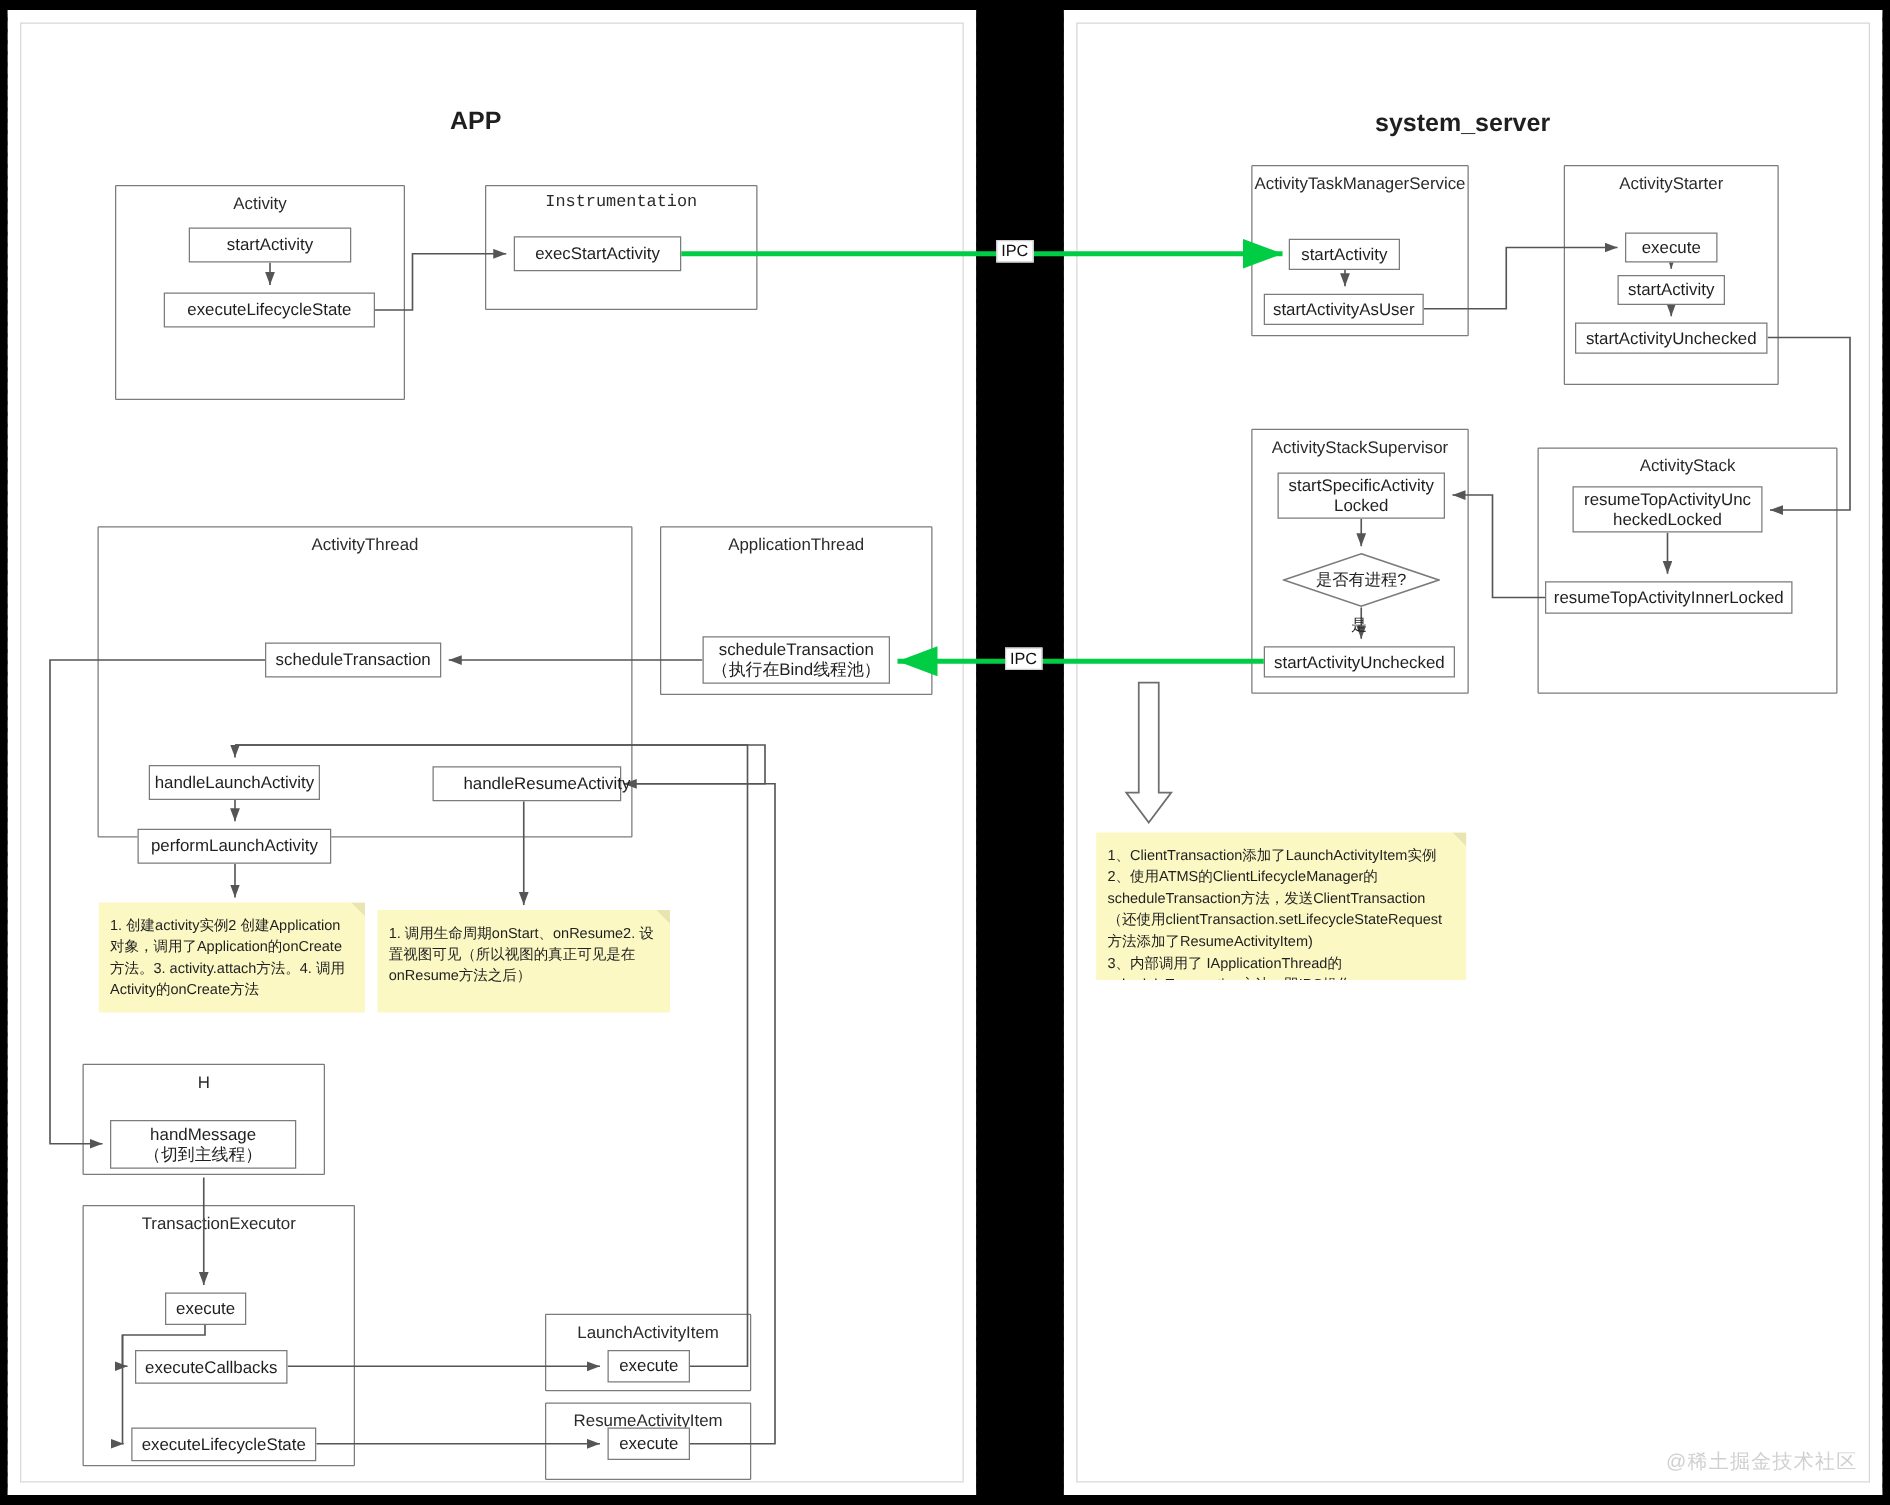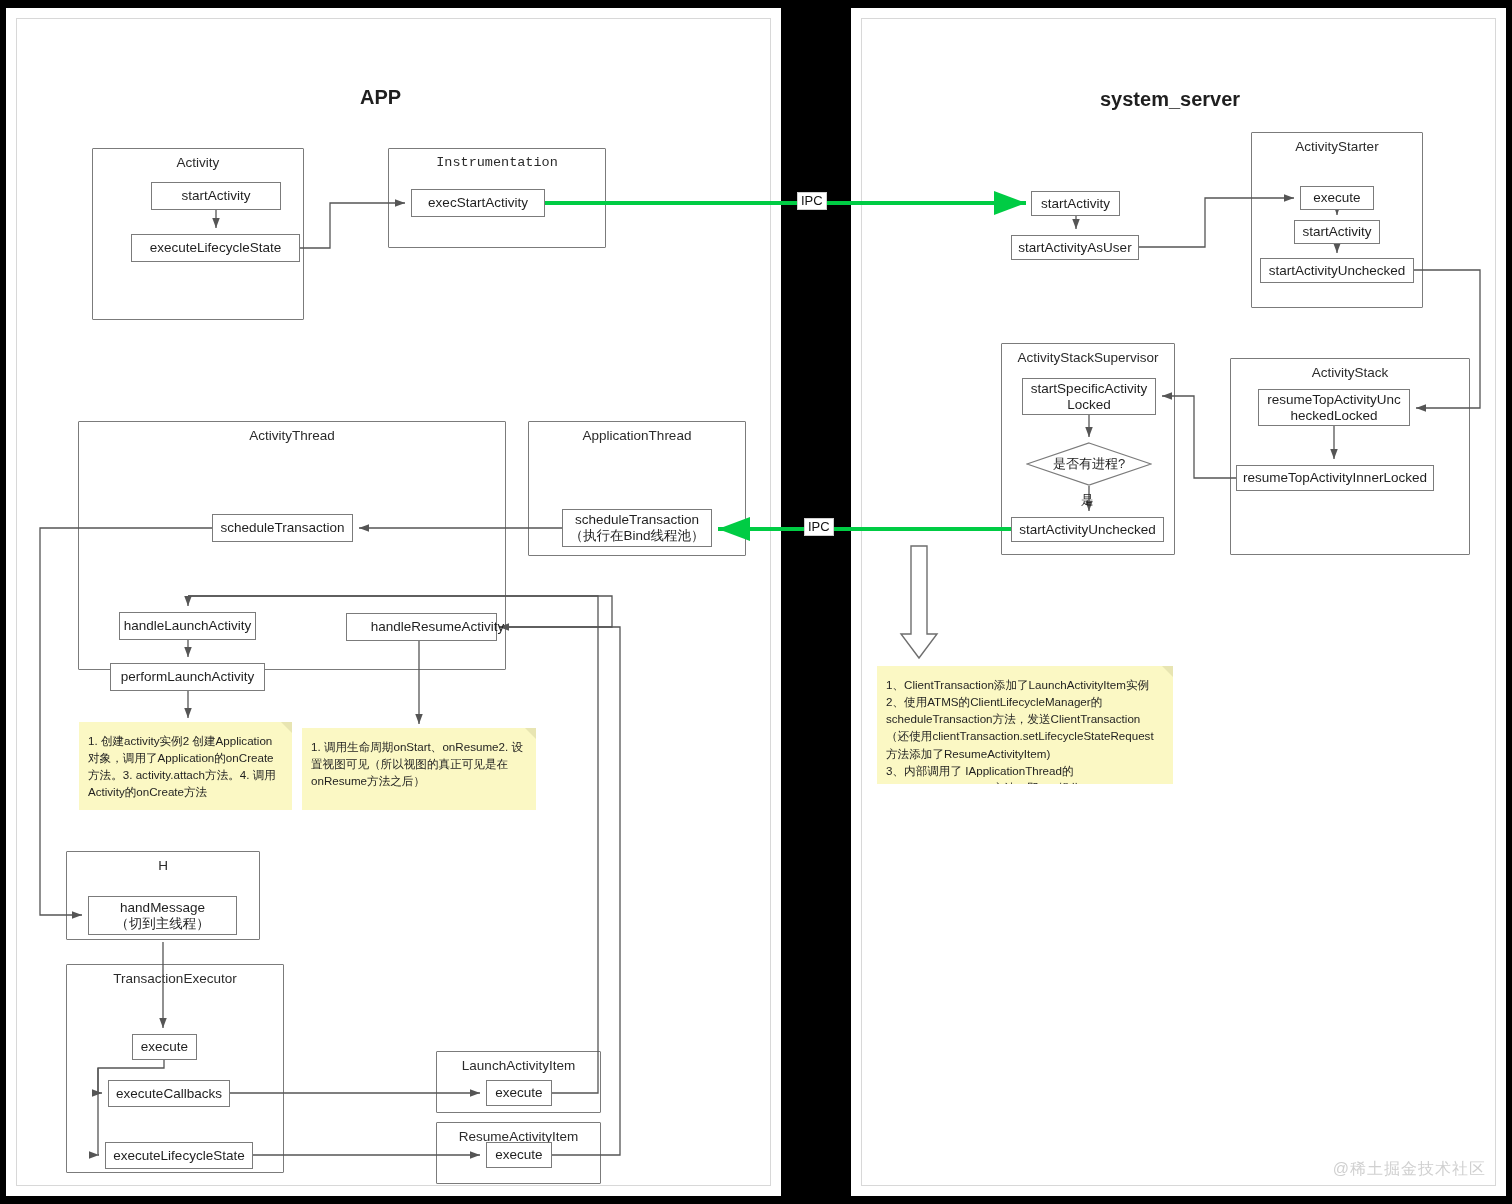--- a/index.html
+++ b/index.html
@@ -127,21 +127,21 @@
 </head>
 <body>
 
 <div id="stage">
 
   <div class="panel" id="panel-app">
     <div class="panel-inner"></div>
   </div>
   <div class="panel-title" style="left:360px; top:86px;">APP</div>
 
-  <div class="group" style="left:92px; top:148px; width:212px; height:172px;">
+  <div class="group" style="left:92px; top:148px; width:232px; height:172px;">
     <span class="group-label">Activity</span>
   </div>
   <div class="node" style="left:151px; top:182px; width:130px; height:28px;">startActivity</div>
   <div class="node" style="left:131px; top:234px; width:169px; height:28px;">executeLifecycleState</div>
 
   <div class="group" style="left:388px; top:148px; width:218px; height:100px;font-family:Liberation Mono, monospace;">
     <span class="group-label">Instrumentation</span>
   </div>
   <div class="node" style="left:411px; top:189px; width:134px; height:28px;">execStartActivity</div>
 
@@ -188,20 +188,23 @@
   <div class="group" style="left:436px; top:1122px; width:165px; height:62px;">
     <span class="group-label">ResumeActivityItem</span>
   </div>
   <div class="node" style="left:486px; top:1142px; width:66px; height:26px;">execute</div>
 
   <div class="panel" id="panel-server">
     <div class="panel-inner"></div>
   </div>
   <div class="panel-title" style="left:1100px; top:88px;">system_server</div>
 
+  <div class="group" style="left:1001px; top:132px; width:174px; height:137px;">
+    <span class="group-label">ActivityTaskManagerService</span>
+  </div>
   <div class="node" style="left:1031px; top:191px; width:89px; height:25px;">startActivity</div>
   <div class="node" style="left:1011px; top:235px; width:128px; height:25px;">startActivityAsUser</div>
 
   <div class="group" style="left:1251px; top:132px; width:172px; height:176px;">
     <span class="group-label">ActivityStarter</span>
   </div>
   <div class="node" style="left:1300px; top:186px; width:74px; height:24px;">execute</div>
   <div class="node" style="left:1294px; top:220px; width:86px; height:24px;">startActivity</div>
   <div class="node" style="left:1260px; top:258px; width:154px; height:25px;">startActivityUnchecked</div>
 

